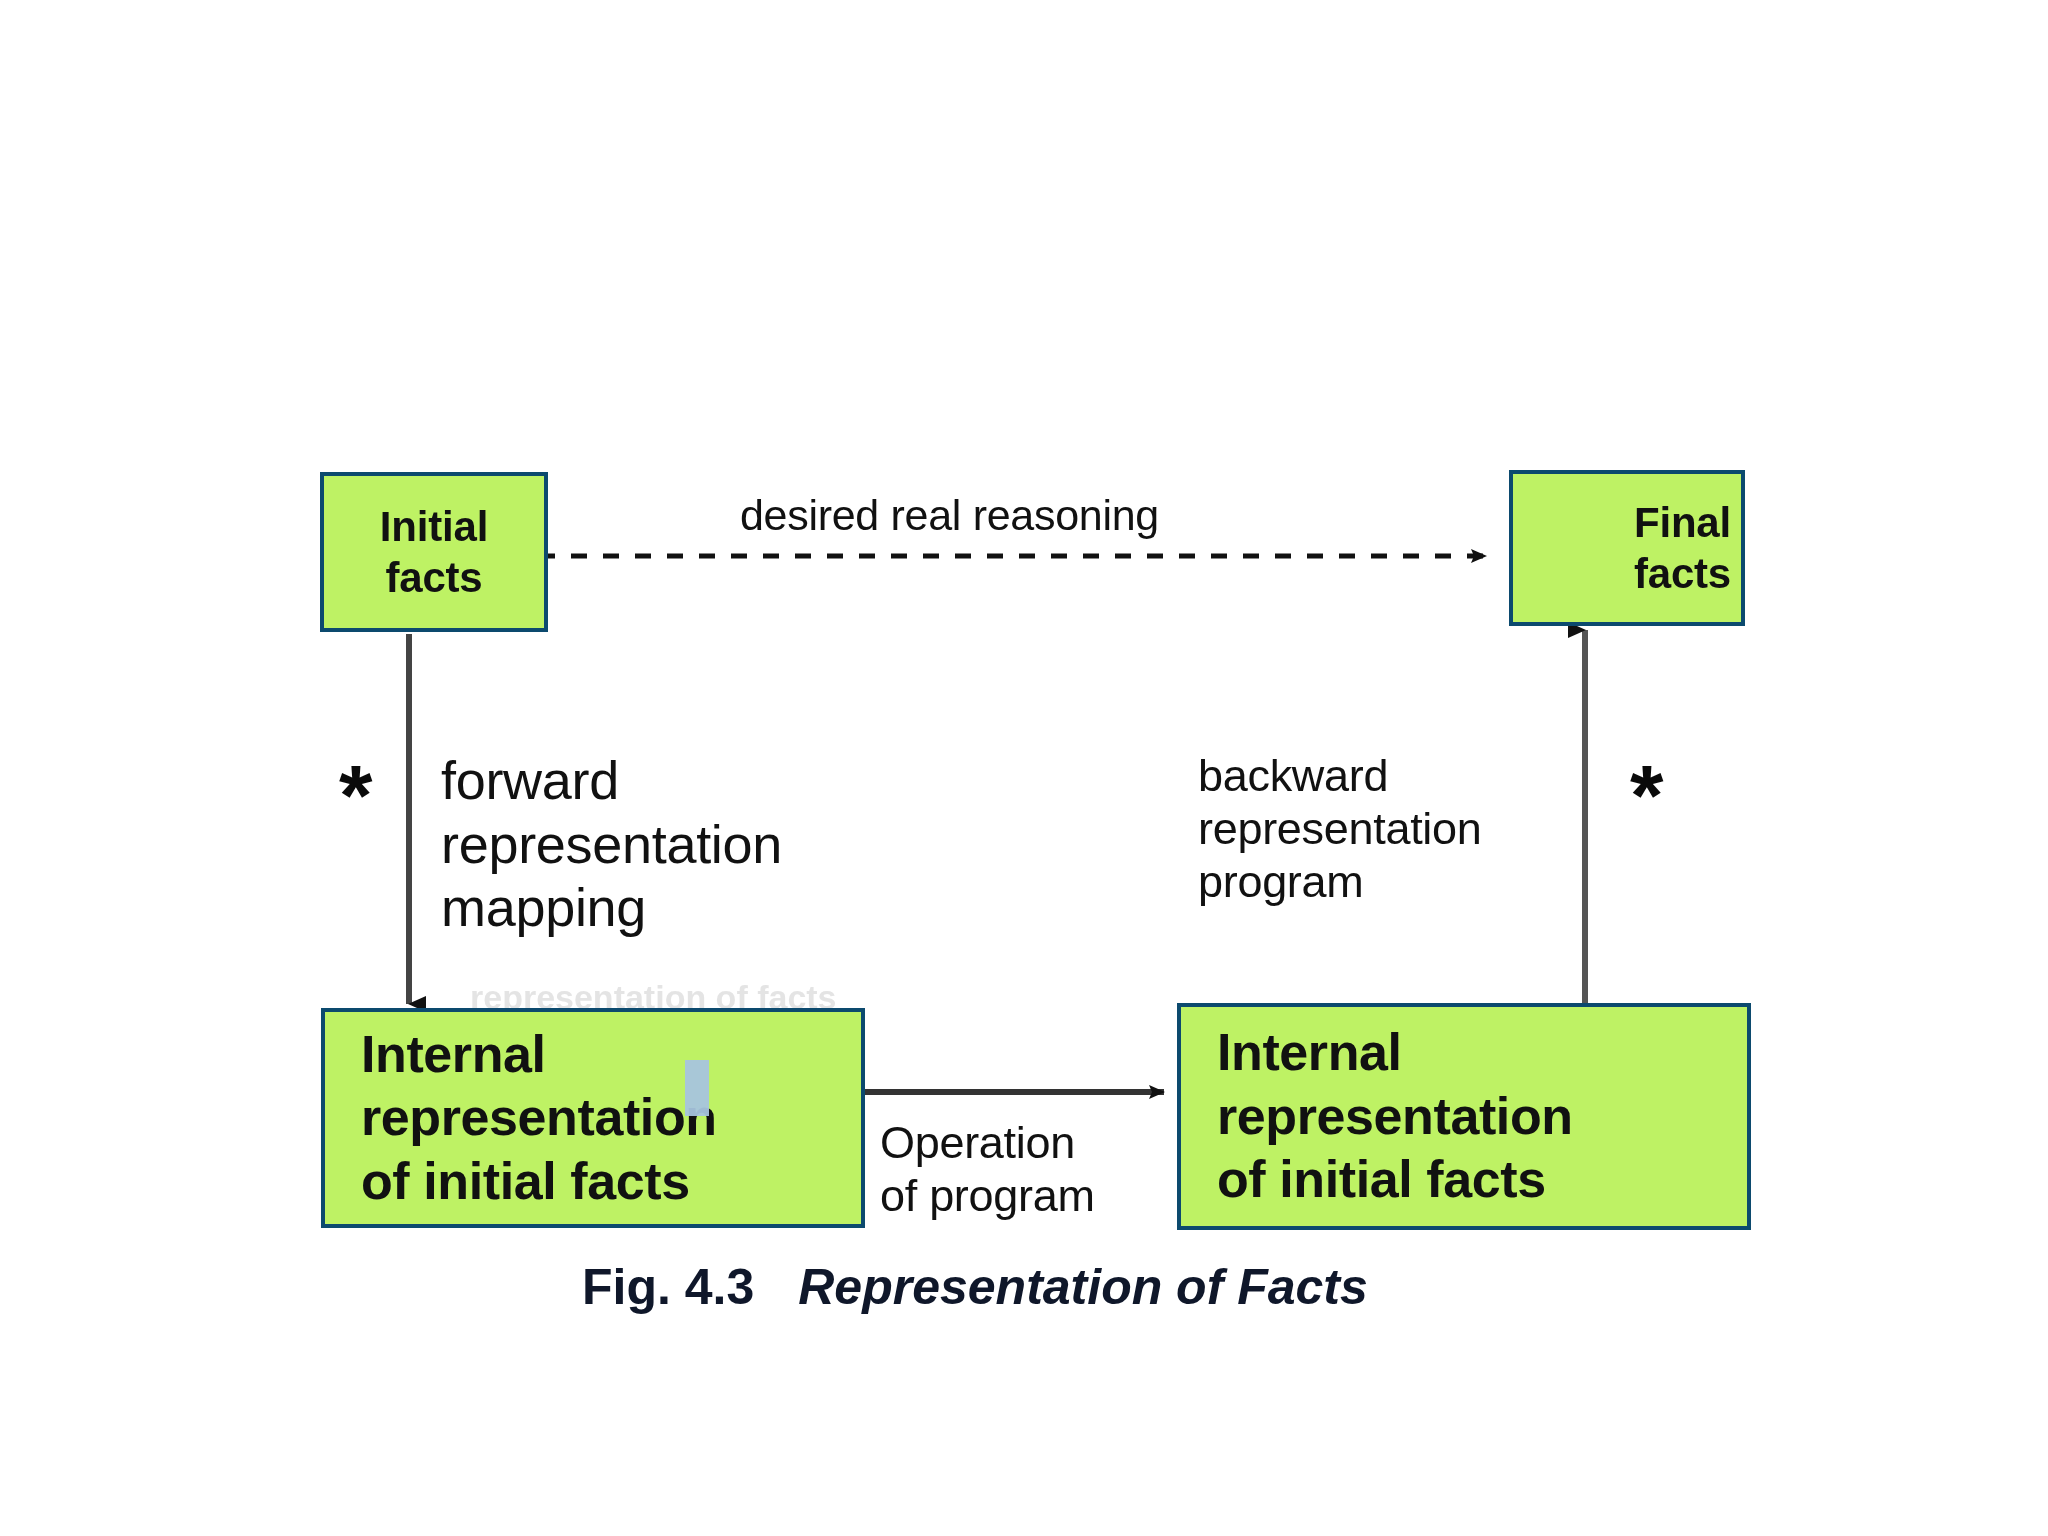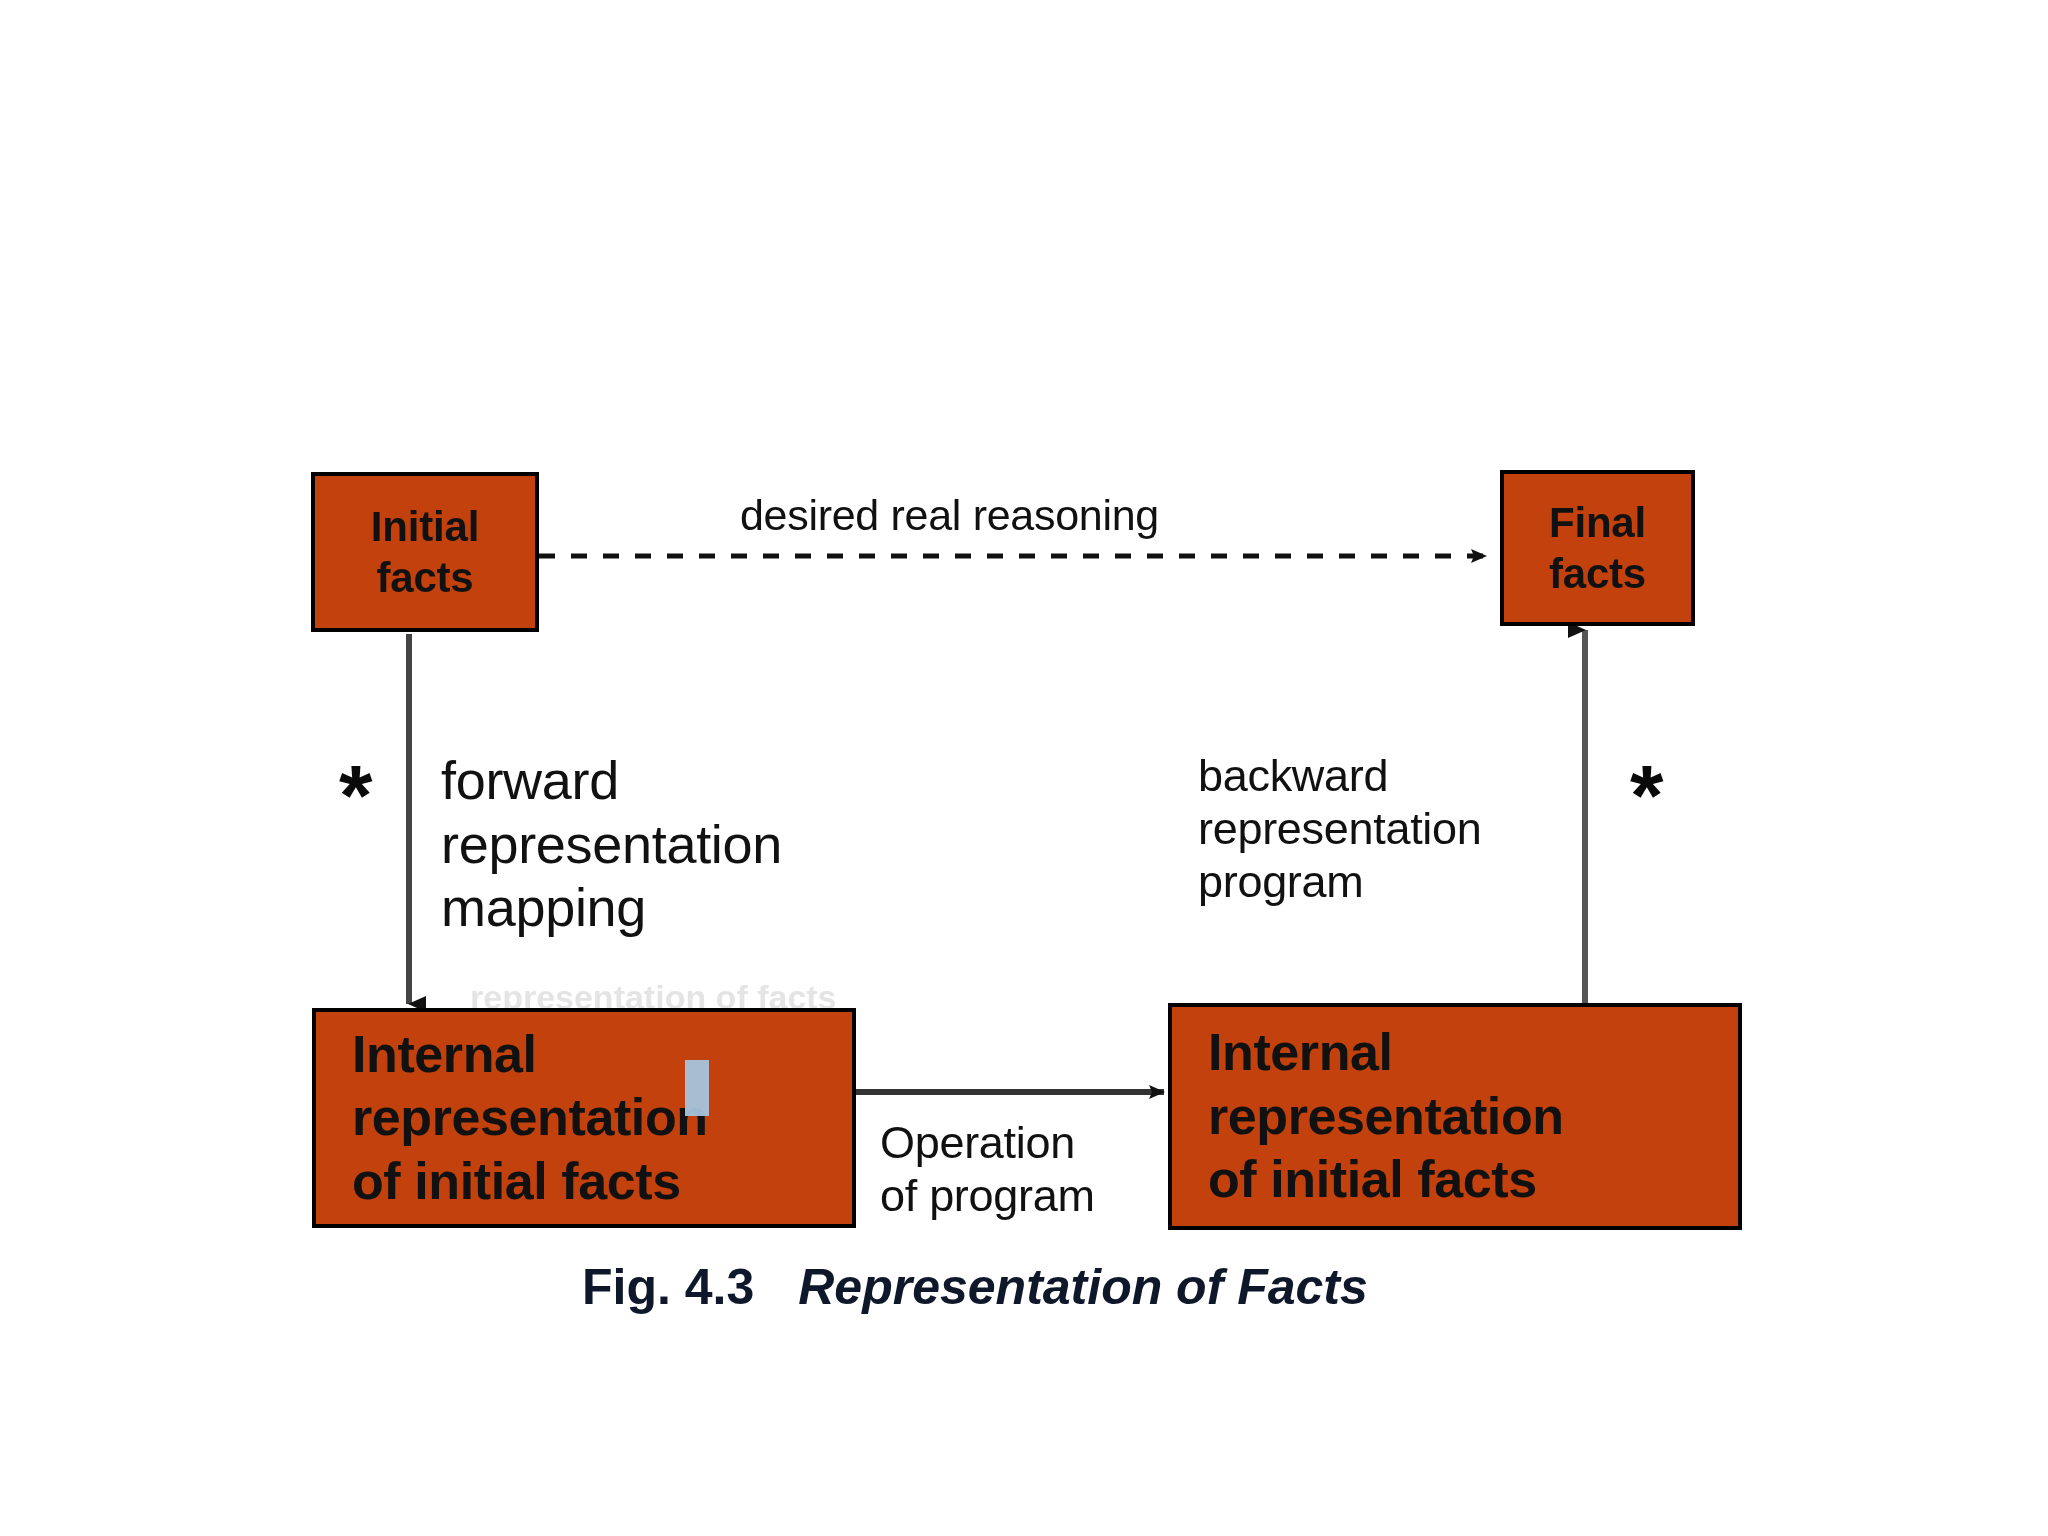--- a/index.html
+++ b/index.html
@@ -22,25 +22,26 @@
   #diagram-svg {
     position: absolute;
     left: 0;
     top: 0;
     width: 2048px;
     height: 1536px;
   }
   .box {
     position: absolute;
     box-sizing: border-box;
-    border: 4px solid #000000;
-    background: #c2410c;
+    border: 4px solid #0c4a6e;
+    background: #bef264;
     display: flex;
     flex-direction: column;
     justify-content: center;
+    margin-left: 9px;
   }
   .box-text {
     font-family: "Liberation Sans", sans-serif;
     font-weight: bold;
     color: #111111;
     line-height: 1.22;
     white-space: pre-line;
   }
   
   .box-top .box-text {
@@ -51,21 +52,21 @@
   }
   
   .box-bottom .box-text {
     font-size: 52px;
     text-align: left;
     padding-left: 36px;
     letter-spacing: -0.4px;
   }
 
   #box-initial-facts { left: 311px; top: 472px; width: 228px; height: 160px; }
-  #box-final-facts   { left: 1500px; top: 470px; width: 195px; height: 156px; }
+  #box-final-facts   { left: 1500px; top: 470px; width: 236px; height: 156px; align-items: flex-end; }
   #box-internal-initial { left: 312px; top: 1008px; width: 544px; height: 220px; }
   #box-internal-final   { left: 1168px; top: 1003px; width: 574px; height: 227px; }
 
   .edge-label {
     position: absolute;
     font-family: "Liberation Sans", sans-serif;
     font-weight: normal;
     color: #111111;
     line-height: 1.18;
     white-space: pre-line;

